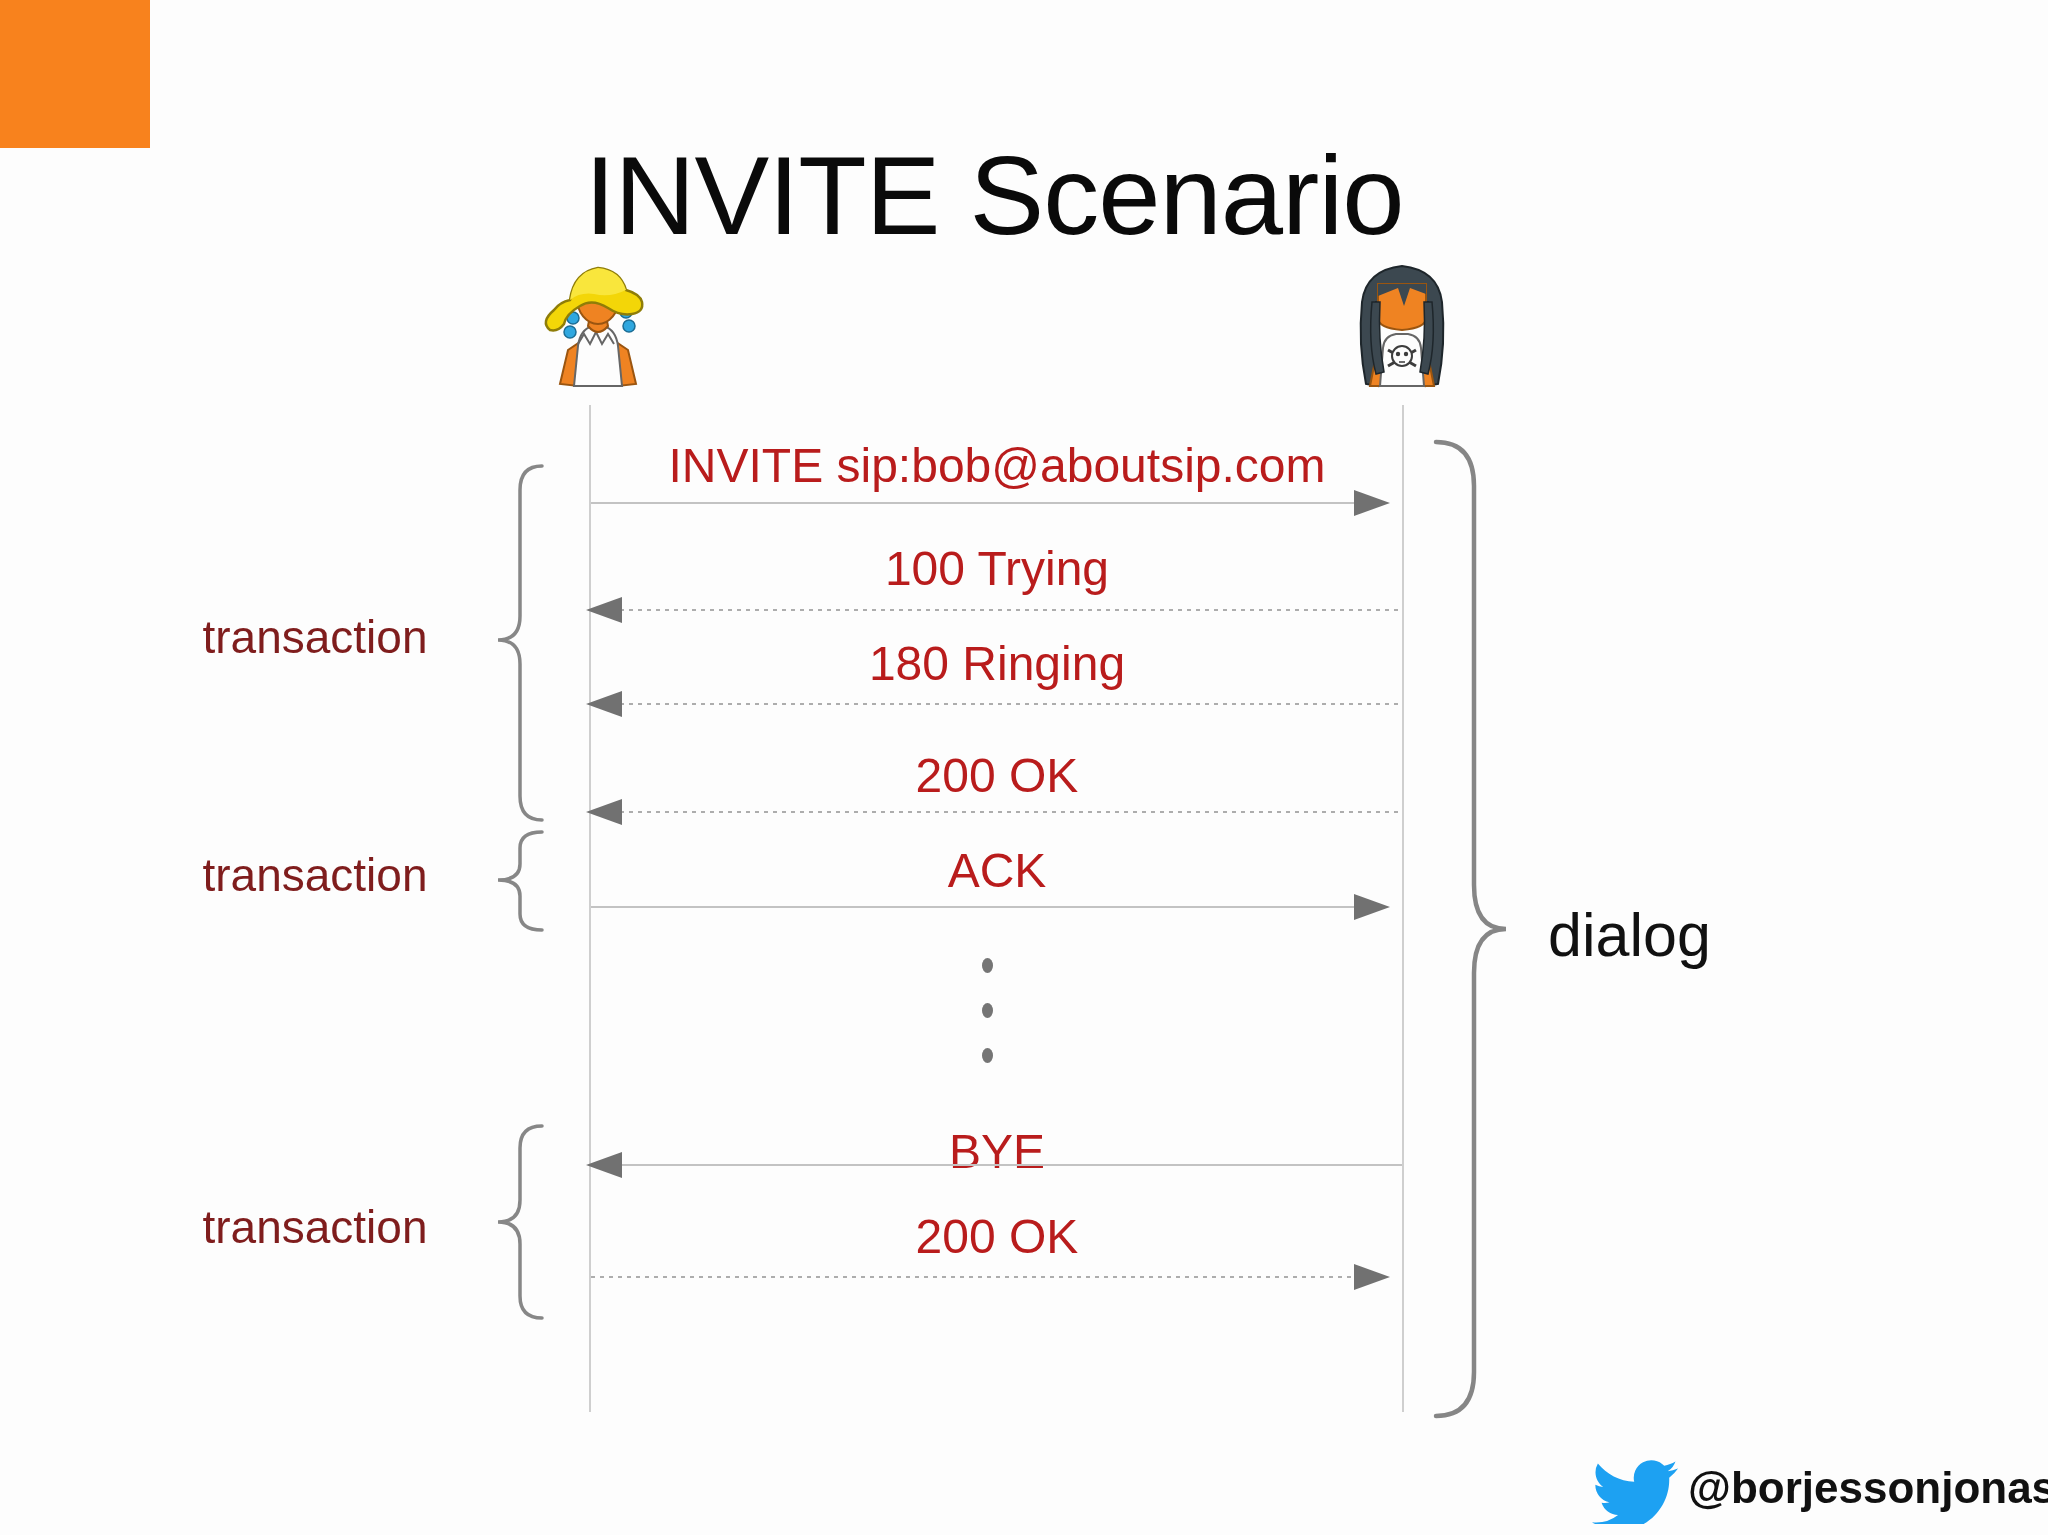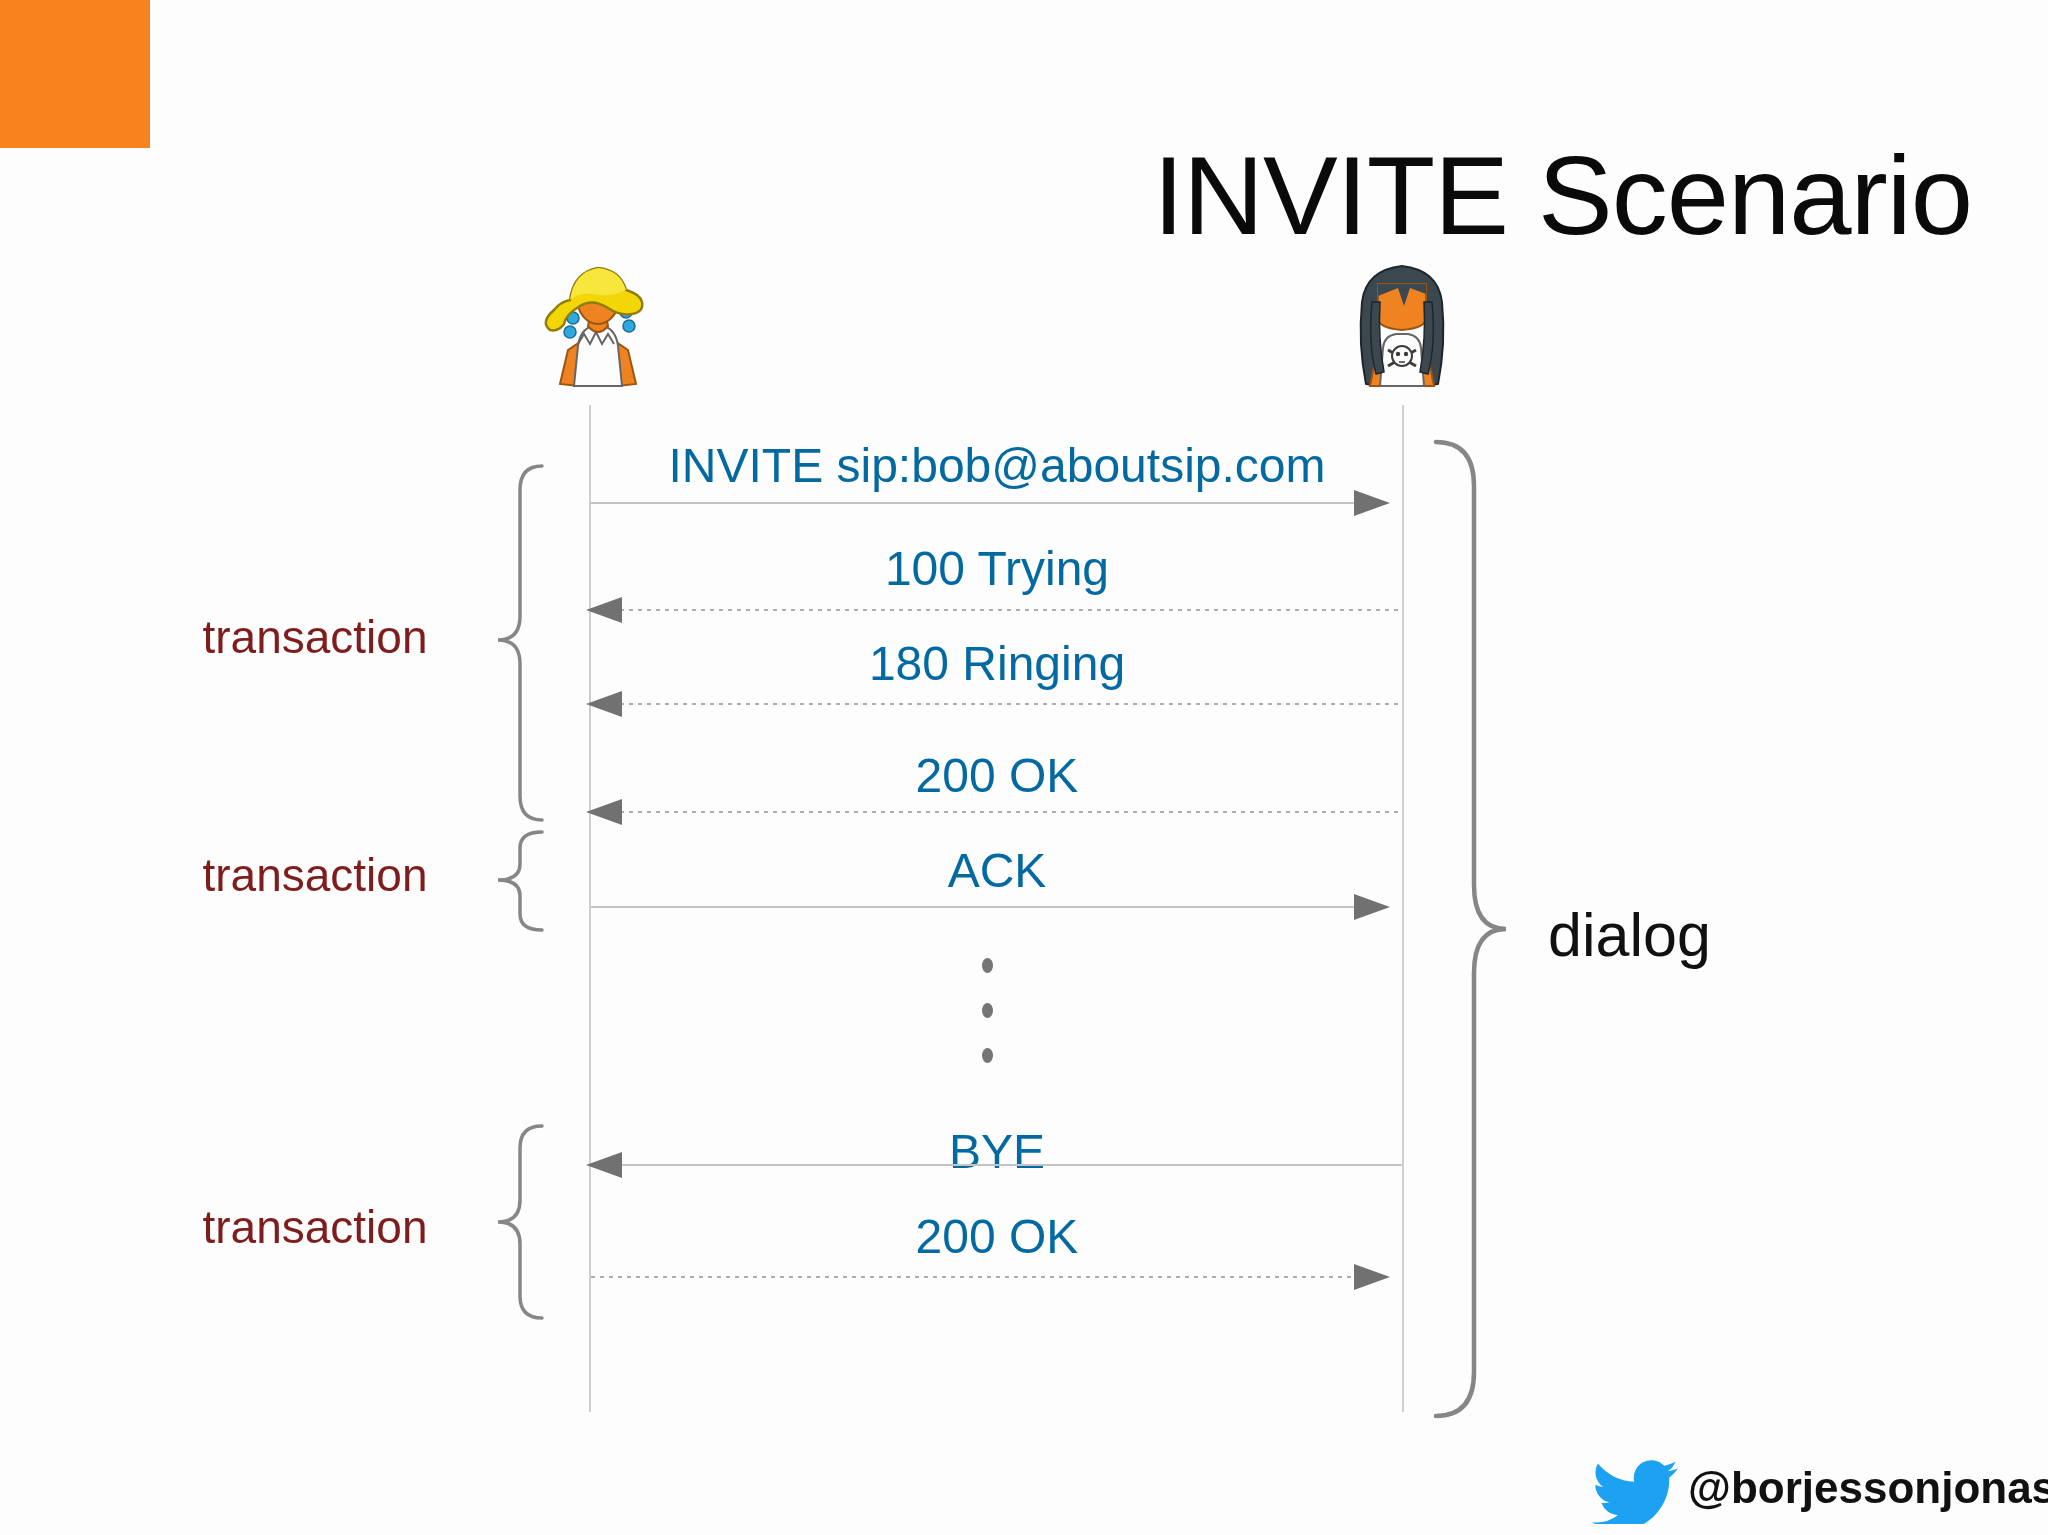--- a/index.html
+++ b/index.html
@@ -10,32 +10,32 @@
     overflow:hidden;
     font-family:"Liberation Sans", sans-serif;
     color:#0a0a0a;
   }
   .corner-square{
     position:absolute;left:0;top:0;width:150px;height:148px;
     background:#F8821D;
   }
   .title{
     position:absolute;left:0;top:140px;width:1972px;
-    text-align:right;font-size:112px;line-height:1;
-    letter-spacing:-1px;color:#0a0a0a;white-space:nowrap;
+    text-align:center;font-size:112px;line-height:1;
+    letter-spacing:-1px;color:#0a0a0a;white-space:nowrap;padding-left:8px;
   }
   .avatar{position:absolute;}
   .lifeline{
     position:absolute;top:405px;height:1007px;width:2px;background:#CFCFCF;
   }
   .lifeline.left{left:589px;}
   .lifeline.right{left:1402px;}
   .msg-label{
     position:absolute;left:591px;width:812px;text-align:center;
-    font-size:48px;line-height:1;white-space:nowrap;color:#0369a1;
+    font-size:48px;line-height:1;white-space:nowrap;color:#b91c1c;
   }
   .mline{position:absolute;height:0;border-top:2px solid #C3C3C3;}
   .mline.dotted{
     border:none;height:2px;
     background:repeating-linear-gradient(to right,#ADADAD 0 4px,transparent 4px 9px);
   }
   .head{position:absolute;width:0;height:0;
     border-top:13px solid transparent;border-bottom:13px solid transparent;}
   .head-right{border-left:36px solid #717171;}
   .head-left{border-right:36px solid #717171;}

